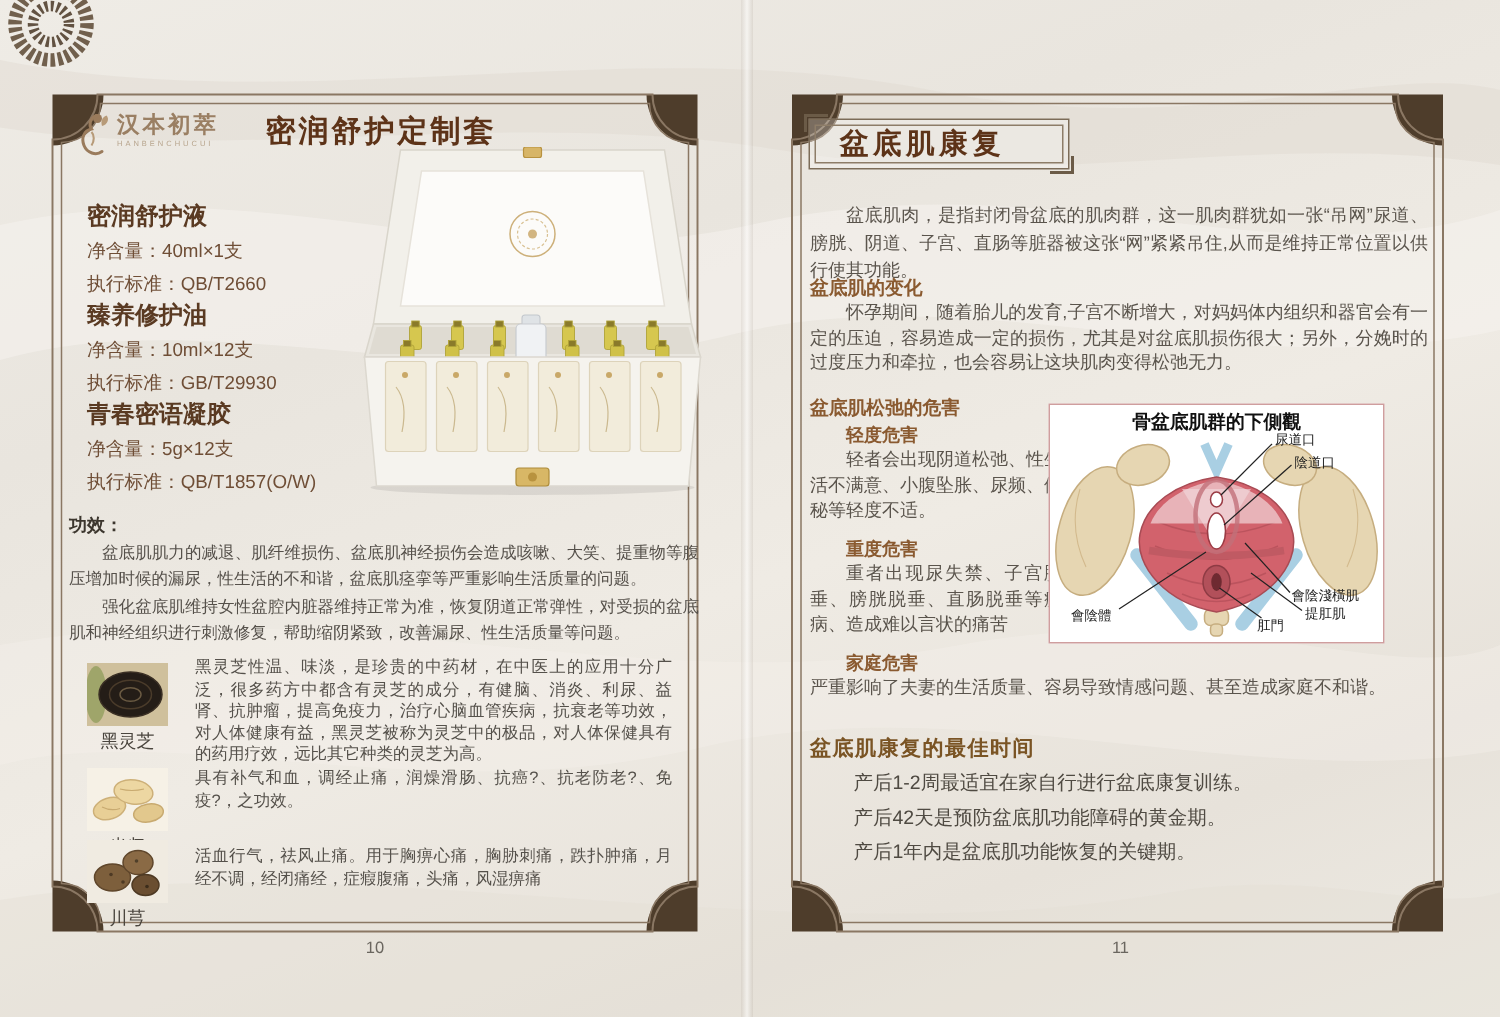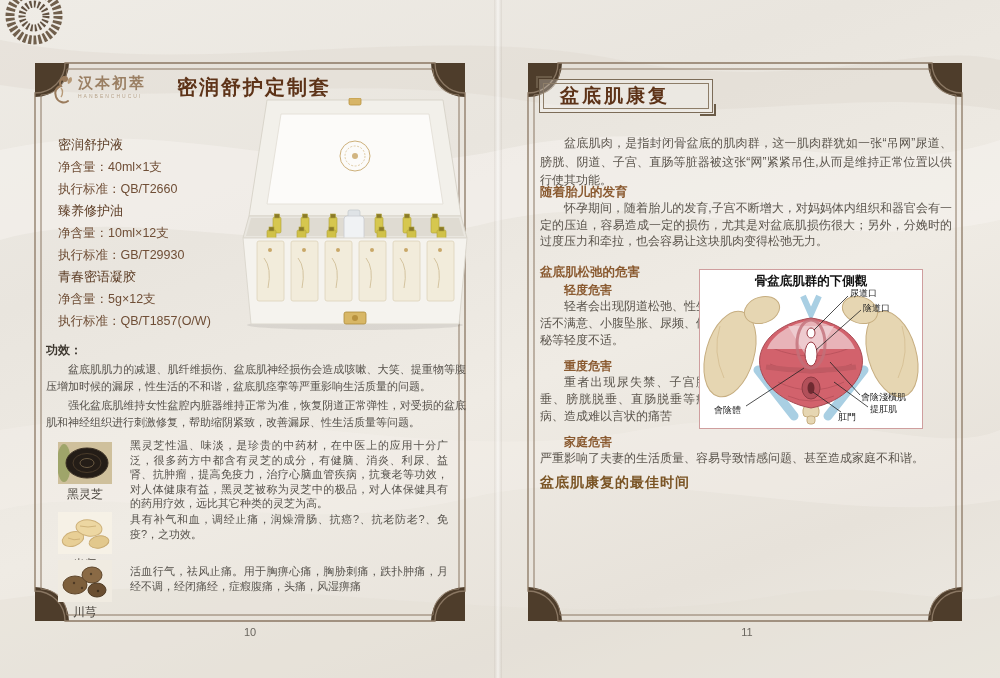--- a/index.html
+++ b/index.html
@@ -9,21 +9,21 @@
   .sheet-gap{position:absolute;top:0;bottom:0;width:8px;left:494px;
     background:linear-gradient(90deg,rgba(120,105,90,.10),rgba(255,255,255,.5),rgba(120,105,90,.12));}
   .page{position:absolute;top:62px;height:560px;}
   .page-border{position:absolute;left:0;top:0;}
   .abs{position:absolute;}
   
   .brand-txt{font-size:15px;font-weight:bold;color:#9a7f63;letter-spacing:2px;}
   .brand-sub{font-size:5px;color:#b7a astray}
   .brand-sub{font-size:5px;color:#b7a48c;letter-spacing:2px;}
   .page-title{font-size:20px;font-weight:bold;color:#5d3318;letter-spacing:2px;text-align:center;}
-  .spec-name{font-size:13px;font-weight:normal;color:#5a3a22;line-height:22px;}
+  .spec-name{font-size:16px;font-weight:bold;color:#5a3a22;line-height:22px;}
   .spec-line{font-size:12.5px;color:#6f4e36;line-height:22px;}
   .eff-head{font-size:12px;font-weight:bold;color:#3c362e;}
   .eff-p{font-size:11px;color:#55504a;line-height:17px;text-indent:2em;margin:0;text-align:justify;}
   .ing-label{font-size:12px;color:#4a453e;text-align:center;}
   .ing-desc{font-size:11px;color:#55514b;line-height:14.5px;margin:0;text-align:justify;}
   .pagenum{position:absolute;top:626px;font-size:11px;color:#6a665f;text-align:center;width:432px;}
   
   .rtitle-box{position:absolute;border:1px solid #7c6c58;background:rgba(255,255,255,.25);}
   .rtitle-inner{position:absolute;inset:3px;border:1px solid #8d7d68;display:flex;align-items:center;}
   .rtitle-box:before,.rtitle-box:after{content:"";position:absolute;width:14px;height:10px;}
@@ -231,21 +231,21 @@
     </svg>
 
     <div class="rtitle-box" style="left:12px;top:17px;width:172px;height:32px;">
       <div class="rtitle-inner">
         <span class="rtitle-txt">盆底肌康复</span>
       </div>
     </div>
 
     <p class="rp abs" style="left:13px;top:72px;width:412px;">盆底肌肉，是指封闭骨盆底的肌肉群，这一肌肉群犹如一张“吊网”尿道、膀胱、阴道、子宫、直肠等脏器被这张“网”紧紧吊住,从而是维持正常位置以供行使其功能。</p>
 
-    <div class="rhead abs" style="left:13px;top:122px;">随着胎儿的发育</div>
+    <div class="rhead abs" style="left:13px;top:122px;">盆底肌的变化</div>
     <p class="rp abs" style="left:13px;top:138px;width:412px;line-height:16.5px;">怀孕期间，随着胎儿的发育,子宫不断增大，对妈妈体内组织和器官会有一定的压迫，容易造成一定的损伤，尤其是对盆底肌损伤很大；另外，分娩时的过度压力和牵拉，也会容易让这块肌肉变得松弛无力。</p>
 
     <div class="rhead abs" style="left:13px;top:202px;">盆底肌松弛的危害</div>
     <div class="rsub abs" style="left:37px;top:220px;">轻度危害</div>
     <p class="rcol abs" style="left:13px;top:236px;width:168px;">轻者会出现阴道松弛、性生活不满意、小腹坠胀、尿频、便秘等轻度不适。</p>
     <div class="rsub abs" style="left:37px;top:296px;">重度危害</div>
     <p class="rcol abs" style="left:13px;top:312px;width:168px;">重者出现尿失禁、子宫脱垂、膀胱脱垂、直肠脱垂等疾病、造成难以言状的痛苦</p>
     <div class="rsub abs" style="left:37px;top:372px;">家庭危害</div>
     <p class="rcol abs" style="left:13px;top:388px;width:412px;text-indent:0;">严重影响了夫妻的生活质量、容易导致情感问题、甚至造成家庭不和谐。</p>
 
@@ -303,17 +303,22 @@
         <text class="dtitle" x="111" y="15" text-anchor="middle">骨盆底肌群的下側觀</text>
         <text class="dlabel" x="150" y="26">尿道口</text>
         <text class="dlabel" x="163" y="41">陰道口</text>
         <text class="dlabel" x="14" y="143">會陰體</text>
         <text class="dlabel" x="138" y="150">肛門</text>
         <text class="dlabel" x="161" y="130">會陰淺橫肌</text>
         <text class="dlabel" x="170" y="142">提肛肌</text>
       </svg>
     </div>
 
-    <div class="best-head abs" style="left:13px;top:412px;text-align:center;">盆底肌康复的最佳时间</div>
+    <div class="best-head abs" style="left:13px;top:428px;text-align:center;">盆底肌康复的最佳时间</div>
+    <div class="abs" style="left:42px;top:448px;width:390px;">
+      <div class="best-item">产后1-2周最适宜在家自行进行盆底康复训练。</div>
+      <div class="best-item">产后42天是预防盆底肌功能障碍的黄金期。</div>
+      <div class="best-item">产后1年内是盆底肌功能恢复的关键期。</div>
+    </div>
   </div>
   <div class="pagenum" style="left:529px;width:436px;">11</div>
 
 </div>
 
 </body></html>

